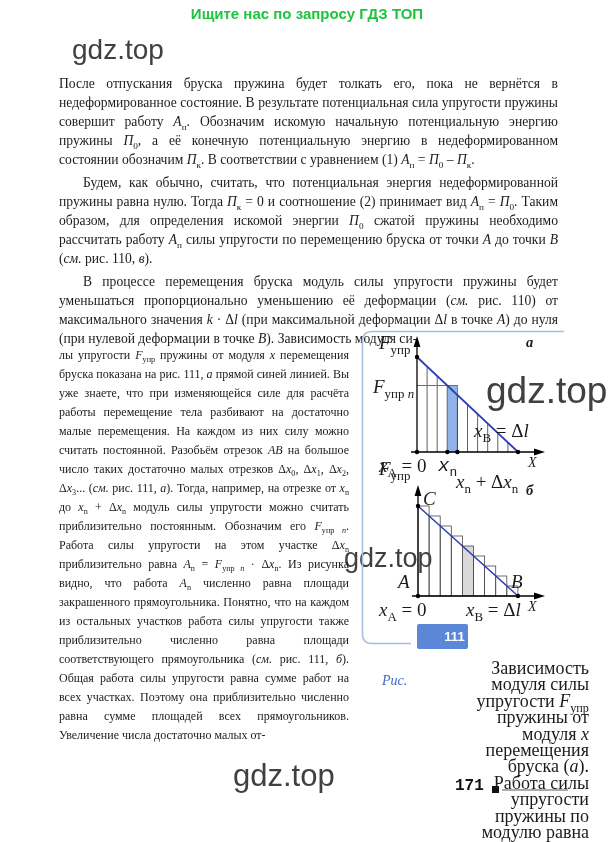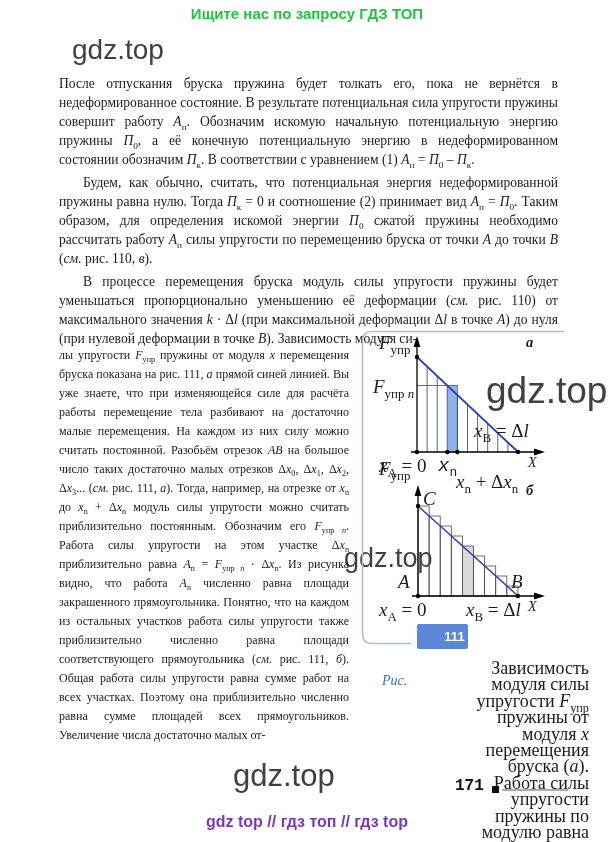--- a/index.html
+++ b/index.html
@@ -128,15 +128,14 @@
 
     <span class="fig-caption-prefix">Рис.</span>
     <span class="fig-badge">111</span>
     <div class="fig-caption-text">Зависимость модуля силы упругости <i>F</i><sub>упр</sub> пружины от модуля <i>x</i> перемещения бруска (<i>а</i>). Работа силы упругости пружины по модулю равна площади под графиком (<i>б</i>)</div>
   </div>
 
   <div class="page-number">171</div>
   <div class="page-number-square"></div>
   <div class="page-number-line"></div>
 
-  <div class="footer-note">gdz top  //  гдз топ  //  гдз top</div>
 
 </div>
 
 </body></html>

